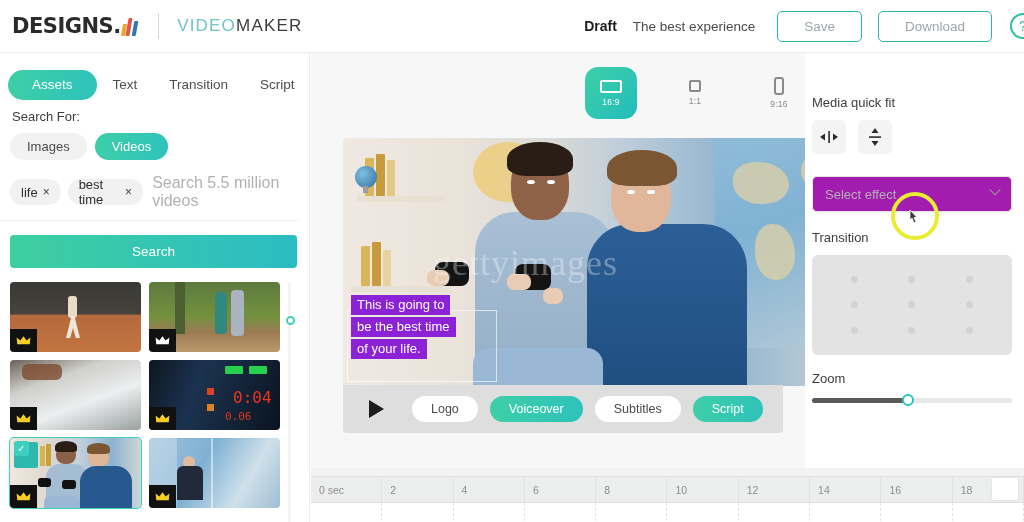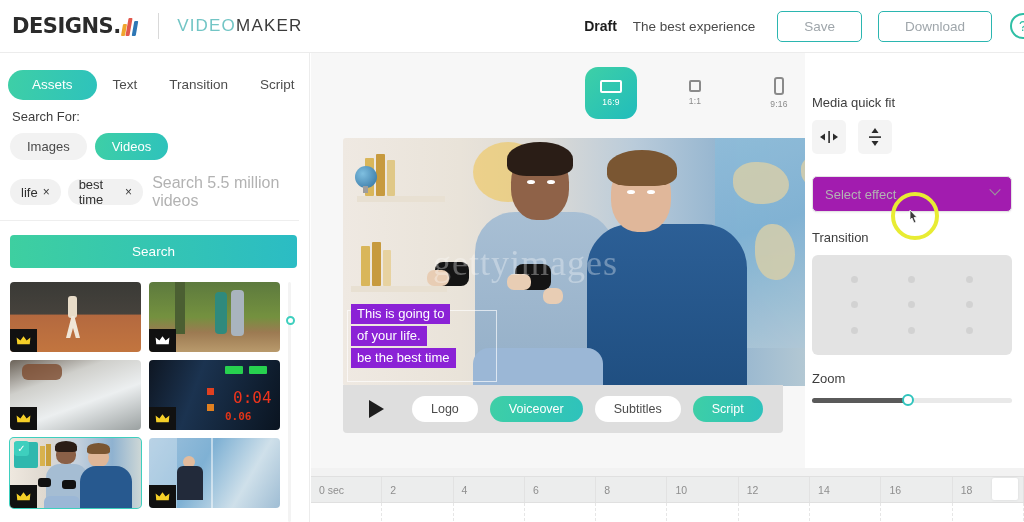--- a/index.html
+++ b/index.html
@@ -204,21 +204,21 @@
     position: absolute; background: #141414; border-radius: 8px;
   }
   .c1 { left: 92px; top: 124px; width: 34px; height: 24px; }
   .c2 { left: 172px; top: 126px; width: 36px; height: 26px; }
   .hand { position: absolute; background: #e8cdb4; border-radius: 7px; }
   .watermark {
     position: absolute; left: 90px; top: 104px; width: 260px;
     font-size: 36px; color: rgba(255,255,255,.33); letter-spacing: 1px;
     font-family: "Liberation Serif", serif;
   }
-  .subs { position: absolute; left: 8px; bottom: 16px; }
+  .subs { position: absolute; left: 8px; bottom: 25px; }
   .sub-line {
     display: inline-block; background: #8b22d6; color: #ffffff;
     font-size: 13px; padding: 2px 6px 3px 6px; margin-bottom: 2px;
     font-family: "Liberation Sans", sans-serif; white-space: nowrap;
   }
   .sub-row { display: block; }
   .sub-select-box {
     position: absolute; left: 4px; bottom: 4px; width: 150px; height: 72px;
     border: 1px solid rgba(255,255,255,.65);
   }
@@ -404,21 +404,21 @@
                 <path d="M2 14 L1 3 L7 8 L12 1 L17 8 L23 3 L22 14 Z" fill="#f5cf28"></path>
               </svg>
           </div>
         </div>
 
         <div class="thumb">
           <div style="position:absolute;inset:0;background:linear-gradient(110deg,#0e1622 0%,#1b3350 36%,#0a1420 100%);"></div>
           <div style="position:absolute;left:76px;top:6px;width:18px;height:8px;background:#27d14f;border-radius:1px;"></div>
           <div style="position:absolute;left:100px;top:6px;width:18px;height:8px;background:#27d14f;border-radius:1px;"></div>
           <div style="position:absolute;left:84px;top:28px;font-size:16px;color:#f0341c;font-family:'DejaVu Sans Mono',monospace;">0:04</div>
-          <div style="position:absolute;left:76px;top:50px;font-size:11px;color:#e03418;font-family:'DejaVu Sans Mono',monospace;font-weight:bold;">0.06</div>
+          <div style="position:absolute;left:76px;top:50px;font-size:11px;color:#e03418;font-family:'DejaVu Sans Mono',monospace;">0.06</div>
           <div style="position:absolute;left:58px;top:28px;width:7px;height:7px;background:#e04020;"></div>
           <div style="position:absolute;left:58px;top:44px;width:7px;height:7px;background:#e08020;"></div>
           <div class="crown">
             <svg viewBox="0 0 24 16">
                 <path d="M2 14 L1 3 L7 8 L12 1 L17 8 L23 3 L22 14 Z" fill="#f5cf28"></path>
               </svg>
           </div>
         </div>
 
         <div class="thumb selected">
@@ -515,22 +515,22 @@
         <div class="controller c2"></div>
         <div class="hand" style="left:84px;top:132px;width:22px;height:16px;"></div>
         <div class="hand" style="left:164px;top:136px;width:24px;height:16px;"></div>
         <div class="hand" style="left:200px;top:150px;width:20px;height:16px;"></div>
 
         <div class="watermark">gettyimages</div>
 
         <div class="sub-select-box"></div>
         <div class="subs">
           <span class="sub-row"><span class="sub-line">This is going to</span></span>
+          <span class="sub-row"><span class="sub-line">be the best time</span></span>
           <span class="sub-row"><span class="sub-line">of your life.</span></span>
-          <span class="sub-row"><span class="sub-line">be the best time</span></span>
         </div>
       </div>
     </div>
 
     <div class="ctrl-bar">
       <div class="play-btn"></div>
       <div class="pill">Logo</div>
       <div class="pill on">Voiceover</div>
       <div class="pill">Subtitles</div>
       <div class="pill on">Script</div>

